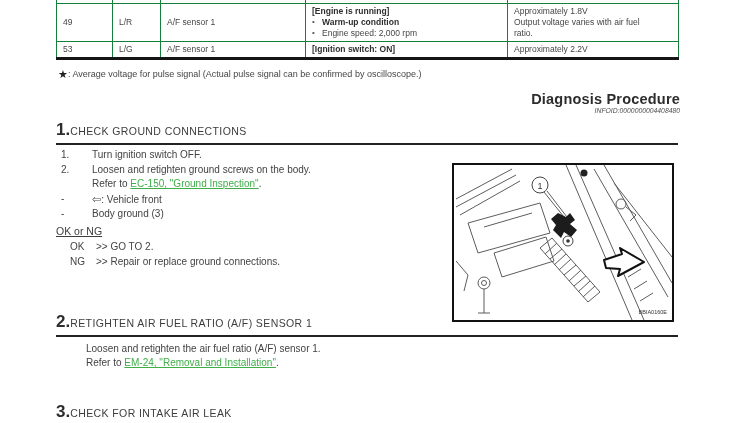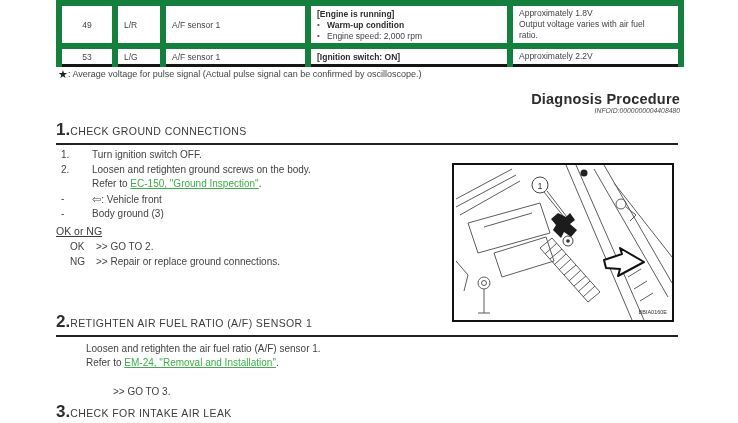--- a/index.html
+++ b/index.html
@@ -7,24 +7,24 @@
   .page {
     position:relative; width:738px; height:423px; overflow:hidden;
     background:#fff; color:#3f3f3f;
     font-family:"Liberation Sans","DejaVu Sans",sans-serif;
   }
 
   
   .spec-table-wrap { position:absolute; left:56px; top:0; }
   table.spec { border-collapse:collapse; table-layout:fixed; width:622px;
     font-size:8.5px; color:#454545; }
-  table.spec td { border:6px solid #15803d; vertical-align:middle; }
+  table.spec td { border:1px solid #15803d; vertical-align:middle; }
   tr.cut-row td { border-top:none; height:3px; padding:0; }
   tr.data-row td { padding:2px 6px; }
-  td.c-term { text-align:center; }
+  td.c-term { }
   td.c-cond, td.c-val { vertical-align:top; padding-top:3px; }
   .cond-head { font-weight:bold; color:#2e2e2e; }
   .bullet-line { display:flex; margin-top:1px; }
   .bullet-dot { width:10px; font-size:8px; color:#555; }
   .b-bold { font-weight:bold; color:#2e2e2e; }
   tr.last-row td { border-bottom:3px solid #151515; }
   td .val-line { line-height:11px; }
 
   
   .footnote { position:absolute; left:58px; top:68px; font-size:9px; color:#454545; }
@@ -240,21 +240,20 @@
 
   <div class="sec2">
     <div class="sec-head">
       <span class="sec-num">2.</span>
         <span class="sec-title">RETIGHTEN AIR FUEL RATIO (A/F) SENSOR 1</span>
     </div>
     <p class="body-text">
       <span>Loosen and retighten the air fuel ratio (A/F) sensor 1.</span><br>
       <span>Refer to </span><a class="doc-link">EM-24, "Removal and Installation"</a><span>.</span>
     </p>
-    <div class="goto-line">&gt;&gt; GO TO 3.</div>
   </div>
 
   <div class="sec3">
     <div class="sec-head">
       <span class="sec-num">3.</span>
         <span class="sec-title">CHECK FOR INTAKE AIR LEAK</span>
     </div>
   </div>
 
 </div>

